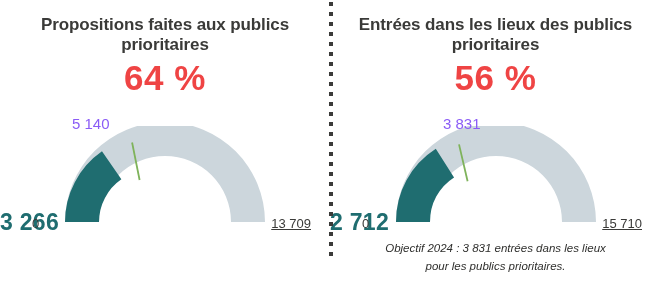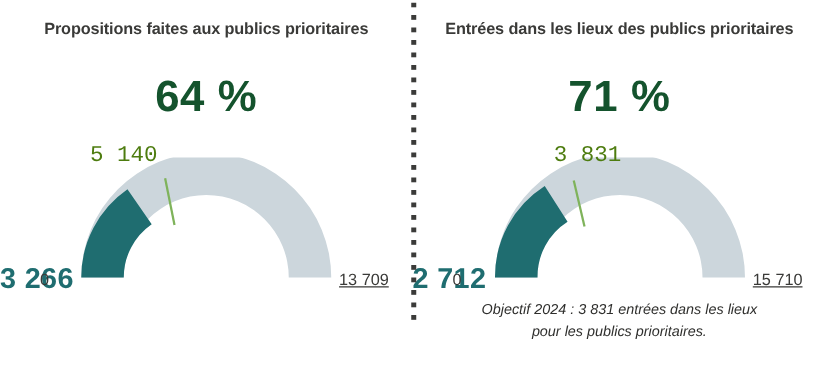--- a/index.html
+++ b/index.html
@@ -45,36 +45,36 @@
     z-index: 5;
   }
 
   
   .chart-title {
     position: absolute;
     left: 0;
     right: 0;
     top: 15px;
     text-align: center;
-    font-size: 13px;
+    font-size: 17px;
     font-weight: bold;
     color: #3a3a38;
     letter-spacing: -0.1px;
   }
 
   
   .pct {
     position: absolute;
     left: 0;
     right: 0;
     top: 60px;
     text-align: center;
     font-size: 35px;
     font-weight: bold;
-    color: #14532d;
+    color: #ef4444;
     letter-spacing: 0.5px;
     line-height: 1;
   }
 
   
   .gauge-wrap {
     position: absolute;
     left: 0;
     right: 0;
     top: 126px;
@@ -115,25 +115,24 @@
     font-size: 13px;
     color: #3a3a38;
     line-height: 1;
   }
   .scale-min { left: 32px; }
   .scale-max { right: 19px; text-decoration: underline; }
 
   
   .target-label {
     position: absolute;
-    font-size: 18px;
-    color: #4d7c0f;
+    font-size: 15px;
+    color: #8b5cf6;
     line-height: 1;
     white-space: nowrap;
-    font-family: Liberation Mono, monospace;
   }
 
   
   .footnote {
     position: absolute;
     left: 22px;
     right: 22px;
     top: 240px;
     text-align: center;
     font-size: 11.5px;
@@ -179,21 +178,21 @@
 
     <div class="footnote">
       <br>
     </div>
   </div>
 
   <div class="panel panel-right">
 
     <div class="chart-title">Entrées dans les lieux des publics prioritaires</div>
 
-    <div class="pct">71 %</div>
+    <div class="pct">56 %</div>
 
     <div class="gauge-wrap">
       <div class="gauge-svg-holder">
         <svg class="gauge-svg" viewBox="0 0 220 104">
           <path d="M 10 96 A 86 86 0 0 1 210 96 L 176 96 A 52 52 0 0 0 44 96 Z" fill="#ccd6dc"></path>
 
           <path d="M 10 96
                    A 86 86 0 0 1 49.79 22.83
                    L 68.06 51.42
                    A 52 52 0 0 0 44 96 Z" fill="#1f6d70"></path>

